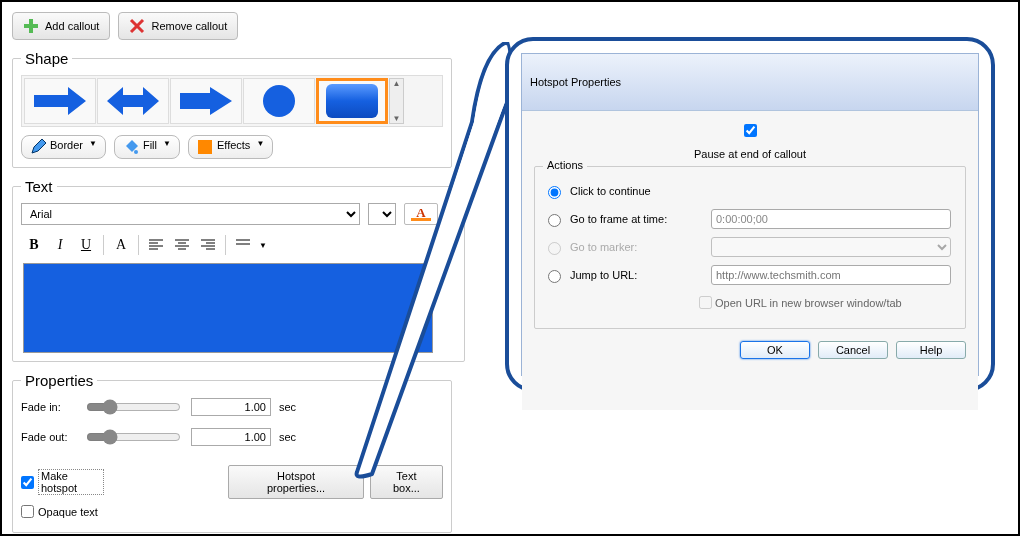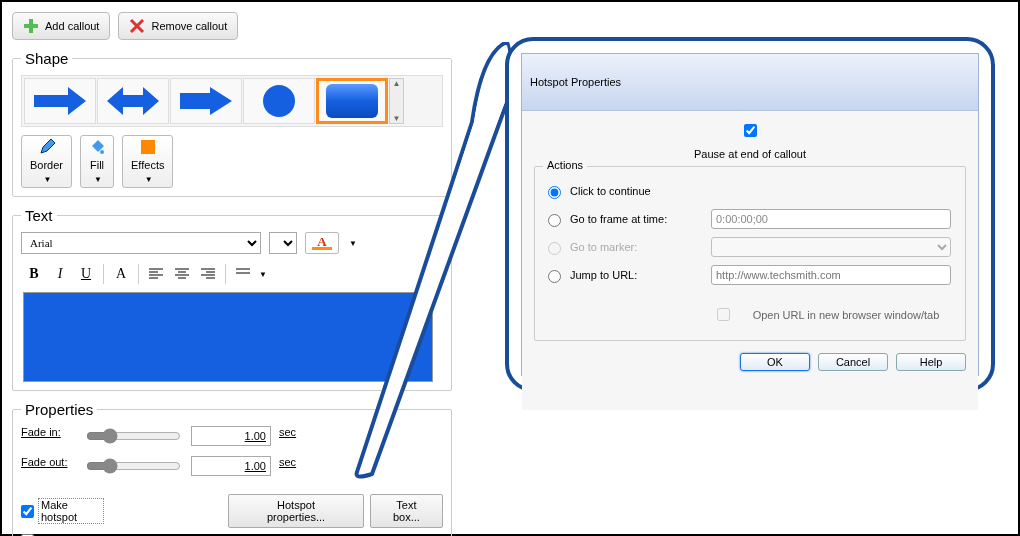--- a/index.html
+++ b/index.html
@@ -10,34 +10,34 @@
   .btn { display: inline-flex; align-items: center; gap: 6px; padding: 5px 10px; border: 1px solid #bbb; border-radius: 4px; background: linear-gradient(#fafafa,#e5e5e5); cursor: pointer; }
   .icon { width: 16px; height: 16px; display: inline-block; }
   fieldset { border: 1px solid #ccc; border-radius: 2px; padding: 8px; margin: 0 0 10px 0; }
   legend { padding: 0 4px; font-size: 15px; }
   .shape-row { display: flex; align-items: center; background: #f5f5f5; padding: 2px; border: 1px solid #ddd; }
   .shape-cell { width: 72px; height: 46px; display: flex; align-items: center; justify-content: center; border: 1px solid #ddd; background: #f9f9f9; margin-right: 1px; cursor: pointer; }
   .shape-cell.sel { border: 3px solid #ff8c1a; }
   .scroll-v { width: 15px; height: 46px; background: #eee; border: 1px solid #ccc; display: flex; flex-direction: column; justify-content: space-between; align-items: center; }
   .scroll-v span { font-size: 8px; color: #666; }
   .subtoolbar { display: flex; gap: 8px; margin-top: 8px; }
-  .smallbtn { display: inline-flex; align-items: center; gap: 4px; padding: 3px 8px; border: 1px solid #bbb; border-radius: 3px; background: linear-gradient(#fff,#eee); cursor: pointer; font-size: 11px; flex-direction: column; }
+  .smallbtn { display: inline-flex; gap: 4px; padding: 3px 8px; border: 1px solid #bbb; border-radius: 8px; background: linear-gradient(#fff,#eee); cursor: pointer; font-size: 11px; }
   .caret { font-size: 8px; margin-left: 2px; }
   .text-row { display: flex; gap: 8px; align-items: center; margin-bottom: 6px; }
   select, input[type=text] { border: 1px solid #aaa; padding: 2px 4px; font-size: 11px; background: #fff; font-family: inherit; }
-  .font-select { width: 240px; height: 22px; font-family: Liberation Serif, serif; }
+  .font-select { width: 339px; height: 22px; }
   .size-select { width: 28px; height: 22px; }
   .fontcolor { width: 34px; height: 22px; border: 1px solid #bbb; display: flex; flex-direction: column; align-items: center; justify-content: center; cursor: pointer; border-radius: 2px; }
   .fc-letter { font-family: serif; font-weight: bold; font-size: 13px; color: #c30; line-height: 10px; }
   .fc-strip { width: 20px; height: 3px; background: #ff8c1a; }
   .format-toolbar { display: flex; gap: 2px; border: 1px solid transparent; padding: 2px 0; margin-bottom: 4px; flex-wrap: wrap; align-items: center; }
   .fbtn { width: 24px; height: 22px; display: inline-flex; align-items: center; justify-content: center; cursor: pointer; border: 1px solid transparent; font-family: 'Times New Roman', serif; font-size: 14px; }
   .sep { width: 1px; height: 20px; background: #ccc; margin: 0 3px; }
   .editor { width: 410px; height: 90px; background: #1560e0; border: 1px solid #999; margin: 2px 0 0 2px; }
-  .prop-row { display: flex; gap: 8px; margin-bottom: 10px; text-decoration: underline; }
+  .prop-row { display: flex; align-items: center; gap: 8px; margin-bottom: 10px; }
   .prop-label { width: 55px; }
   .slider { width: 95px; accent-color: #888; }
   .numbox { width: 80px; text-align: right; padding-right: 4px; }
   .checks { margin-top: 18px; }
   .chk-row { display: flex; align-items: center; gap: 4px; margin-bottom: 6px; }
   .chk-row input { margin: 0; }
   .hot-buttons { display: inline-flex; gap: 6px; margin-left: 120px; }
   .widebtn { padding: 4px 24px; border: 1px solid #aaa; background: linear-gradient(#fafafa,#e5e5e5); cursor: pointer; border-radius: 2px; font-size: 11px; }
 
   
@@ -48,21 +48,21 @@
   .dlg-check { display: flex; align-items: center; gap: 8px; margin-bottom: 6px; flex-direction: column; }
   .actions-group { border: 1px solid #ccc; border-radius: 2px; padding: 10px 8px 16px; position: relative; }
   .actions-group .lg { position: absolute; top: -8px; left: 8px; background: #f6f6f6; padding: 0 4px; }
   .radio-row { display: flex; align-items: center; min-height: 28px; gap: 6px; }
   .radio-label { width: 135px; }
   .radio-input { width: 240px; background: #fafafa; color: #888; height: 20px; border-radius: 3px; }
   .dlg-btn-row { display: flex; justify-content: flex-end; gap: 8px; margin-top: 12px; }
   .dlg-btn { width: 70px; padding: 2px 0; border: 1px solid #8aa; border-radius: 3px; background: linear-gradient(#fff,#e1ecf8); cursor: pointer; font-size: 11px; text-align: center; }
   .dlg-btn.primary { border: 1px solid #1a73e8; box-shadow: 0 0 2px #1a73e8; }
   .disabled { color: #aaa; }
-  .open-url-row { display: flex; align-items: center; gap: 20px; margin-left: 152px; margin-top: 16px; color: #666; justify-content: center; }
+  .open-url-row { display: flex; align-items: center; gap: 0; margin-left: 152px; margin-top: 4px; color: #666; }
 
   
   .callout-line { position: absolute; pointer-events: none; }
 </style>
 </head>
 <body>
 <div class="canvas">
 
   <div class="left">
     <div class="toolbar">

